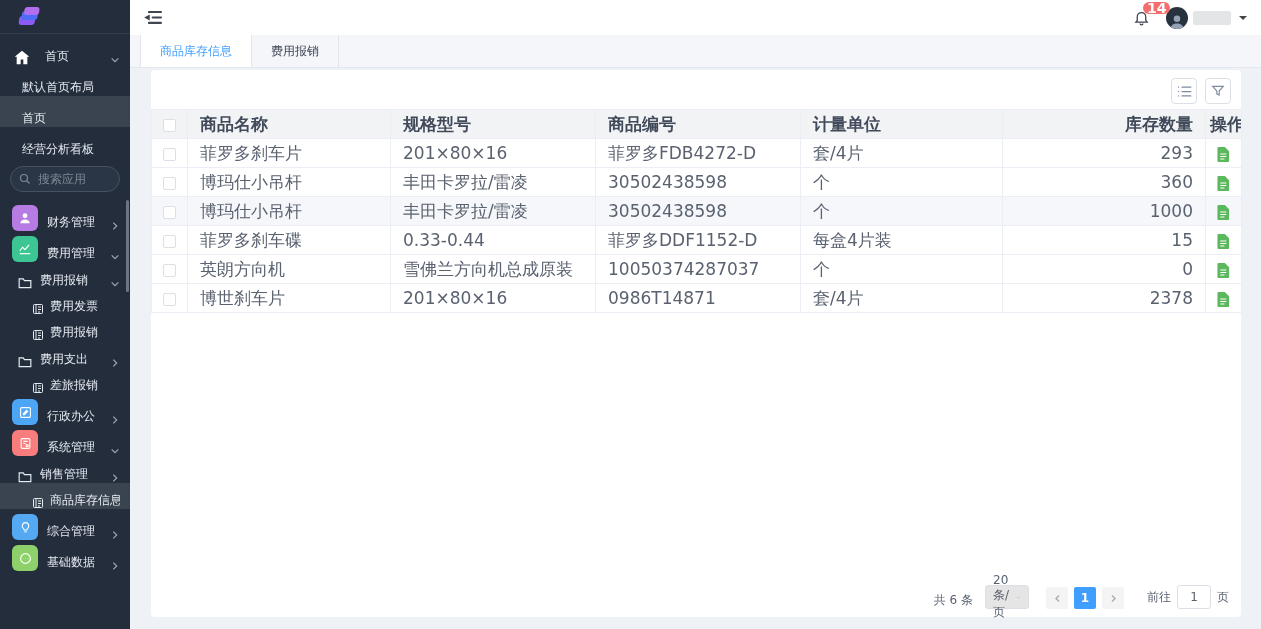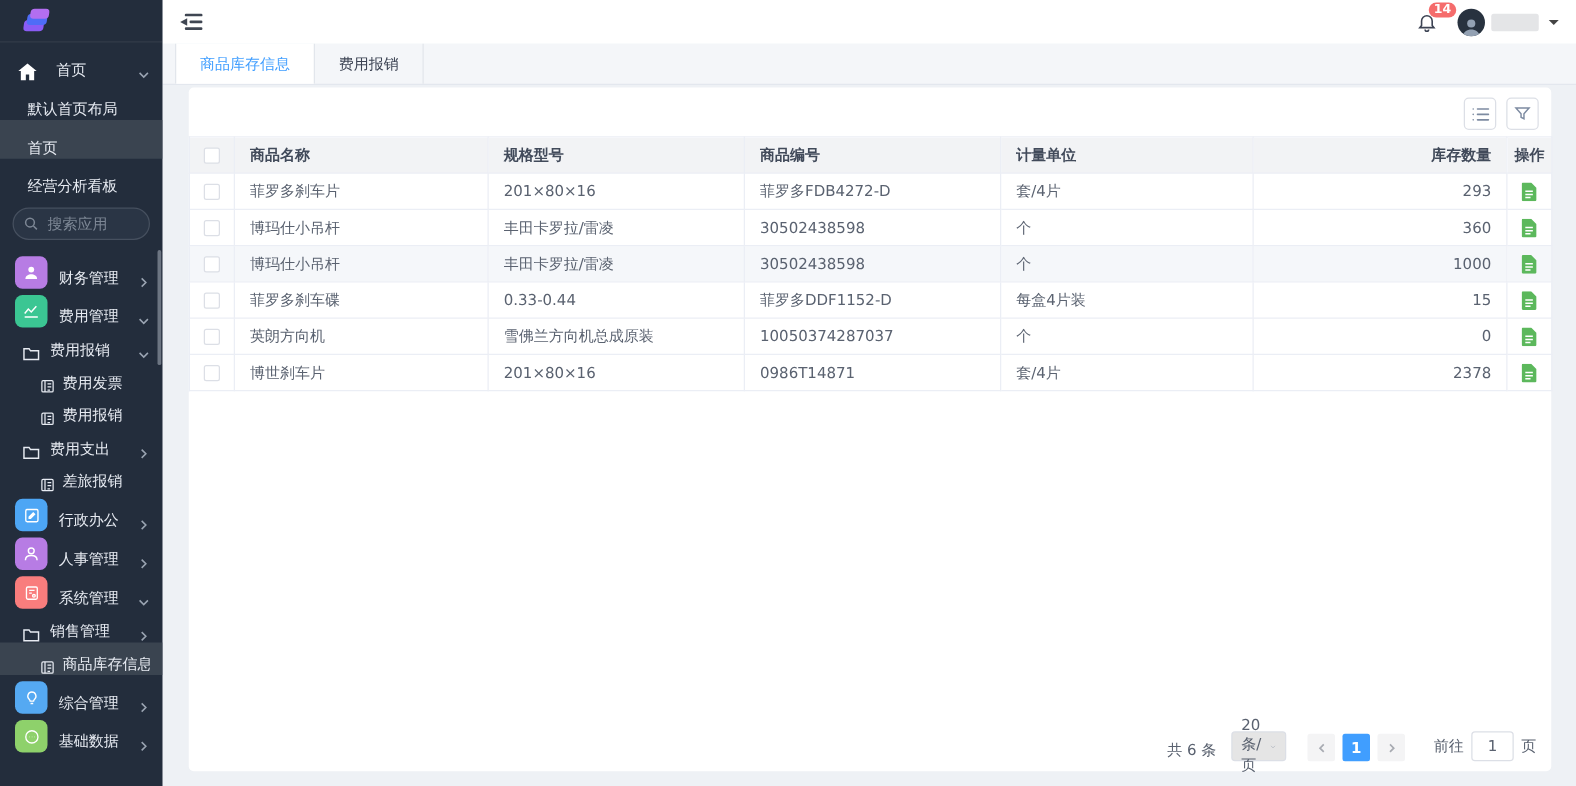--- a/index.html
+++ b/index.html
@@ -27,36 +27,36 @@
   .search-input { width:100%; height:26px; background:#2a3545; border:1px solid #46505f; border-radius:13px; color:#cfd6e0; font-size:12px; padding:0 8px 0 27px; outline:none; font-family:inherit; }
   .search-input::placeholder { color:#7d8795; }
   .sb-thumb { position:absolute; right:1px; top:200px; width:3px; height:92px; background:rgba(170,177,188,.55); border-radius:2px; }
 
   
   .main { flex:1; display:flex; flex-direction:column; min-width:0; }
   .topbar { height:35px; background:#fff; display:flex; align-items:center; padding:0 14px; flex-shrink:0; }
   .collapse-btn { cursor:pointer; display:flex; }
   .topbar-right { margin-left:auto; display:flex; align-items:center; }
   .bell-wrap { position:relative; margin-right:16px; cursor:pointer; display:flex; }
-  .badge { position:absolute; top:-7px; left:10px; background:#f56c6c; color:#fff; font-size:10px; line-height:12px; border-radius:8px; padding:0 4px; font-weight:bold; }
+  .badge { position:absolute; top:-7px; left:10px; background:#f56c6c; color:#fff; font-size:14px; line-height:12px; border-radius:8px; padding:0 4px; font-weight:bold; }
   .avatar { width:22px; height:22px; border-radius:50%; background:#28323f; display:flex; align-items:flex-end; justify-content:center; overflow:hidden; margin-right:5px; cursor:pointer; }
   .name-ph { width:38px; height:14px; background:#e4e5e7; border-radius:2px; margin-right:8px; }
   .caret-down { width:0; height:0; border:4px solid transparent; border-top-color:#444; margin-top:4px; cursor:pointer; }
 
   .tabbar { height:33px; background:#f4f6f9; display:flex; align-items:stretch; padding-left:10px; border-bottom:1px solid #e3e7ee; flex-shrink:0; }
   .tab { display:flex; align-items:center; padding:0 19px; color:#3c4353; border-right:1px solid #e2e6ec; cursor:pointer; }
   .tab.active { background:#fff; color:#409eff; border-left:1px solid #e2e6ec; }
 
   .content { flex:1; padding:2px 20px 12px 21px; min-height:0; }
   .card { background:#fff; border-radius:4px; height:100%; position:relative; }
   .toolbar { display:flex; justify-content:flex-end; gap:8px; padding:8px 10px 5px; }
   .tool-btn { width:26px; height:26px; border:1px solid #dcdfe6; border-radius:4px; background:#fff; color:#7d8ba1; display:flex; align-items:center; justify-content:center; cursor:pointer; }
 
   table { width:100%; border-collapse:collapse; table-layout:fixed; }
-  th,td { border:1px solid #ebeef5; height:29px; padding:0 12px; font-size:12px; text-align:left; color:#5a6270; overflow:hidden; white-space:nowrap; font-weight:normal; }
+  th,td { border:1px solid #ebeef5; height:29px; padding:0 12px; font-size:17px; text-align:left; color:#5a6270; overflow:hidden; white-space:nowrap; font-weight:normal; }
   th { background:#f2f3f5; color:#414a5a; font-weight:bold; }
   td.num, th.num { text-align:right; }
   td.op, th.op { text-align:center; padding:0 4px; }
   td.sel, th.sel { text-align:center; padding:0; }
   tr.highlighted td { background:#f5f7fa; }
   .checkbox { display:inline-block; width:13px; height:13px; border:1px solid #dcdfe6; border-radius:2px; background:#fff; vertical-align:middle; cursor:pointer; }
   .action-btn { display:inline-flex; cursor:pointer; vertical-align:middle; }
 
   .pagination { position:absolute; right:12px; bottom:8px; display:flex; align-items:flex-end; color:#5a6270; }
   .pg-total { margin-right:12px; }
@@ -207,34 +207,20 @@
             </svg>
         </span>
         <span class="s-label">行政办公</span>
         <span class="s-arrow">
           <svg width="10" height="10" viewBox="0 0 12 12" fill="none" stroke="#9aa4b2" stroke-width="1.5">
               <path d="M4 2l4 4-4 4"></path>
             </svg>
         </span>
       </div>
 
-      <div class="s-item s-root">
-        <span class="s-iconbox" style="background:#b77ce4">
-          <svg width="14" height="14" viewBox="0 0 24 24" fill="none" stroke="#fff" stroke-width="2">
-              <circle cx="12" cy="8" r="4"></circle>
-              <path d="M4 21c0-4.5 4-6.5 8-6.5s8 2 8 6.5"></path>
-            </svg>
-        </span>
-        <span class="s-label">人事管理</span>
-        <span class="s-arrow">
-          <svg width="10" height="10" viewBox="0 0 12 12" fill="none" stroke="#9aa4b2" stroke-width="1.5">
-              <path d="M4 2l4 4-4 4"></path>
-            </svg>
-        </span>
-      </div>
 
       <div class="s-item s-root">
         <span class="s-iconbox" style="background:#f97d7d">
           <svg width="13" height="13" viewBox="0 0 24 24" fill="none" stroke="#fff" stroke-width="2">
               <rect x="4" y="3" width="16" height="18" rx="2"></rect>
               <path d="M8 8h8M8 12h4"></path>
               <circle cx="15" cy="16" r="2"></circle>
             </svg>
         </span>
         <span class="s-label">系统管理</span>

